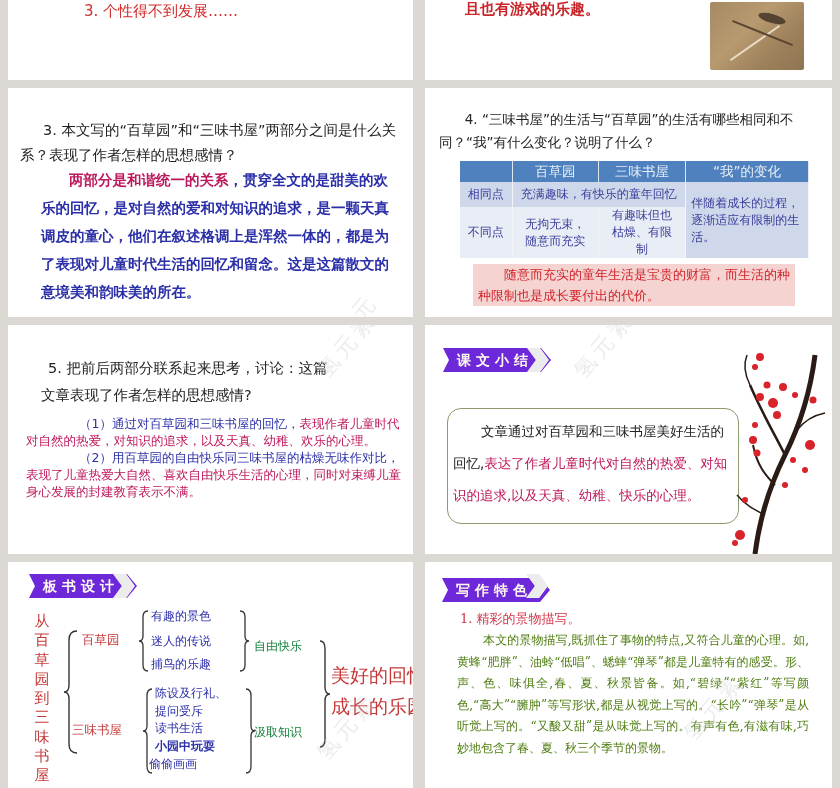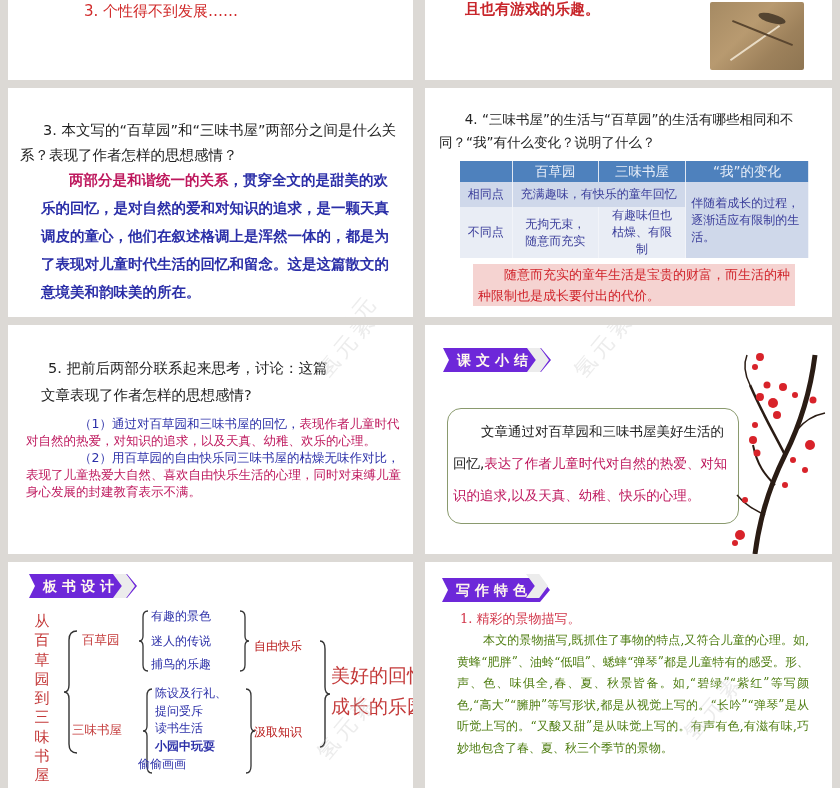--- a/index.html
+++ b/index.html
@@ -64,21 +64,21 @@
   #s6 .box { position: absolute; left: 22px; top: 83px; width: 292px; height: 116px; border: 1.5px solid #8a9a6e;
     border-radius: 14px; font-size: 13.5px; line-height: 32px; padding: 6px 6px 0 5px; }
   #s6 .box .indent { display:inline-block; width: 28px; }
   #s6 .branch { position: absolute; left: 290px; top: 20px; width: 120px; height: 209px; }
 
   
   #s7 .banner { left: 21px; top: 12px; }
   #s7 .banner-tail { left: 105px; top: 12px; }
   #s7 .vert { position: absolute; left: 24px; top: 50px; width: 20px; font-size: 15px; line-height: 19.3px; color: #c43a3a; font-family: "DejaVu Serif", serif; text-align: center; }
   #s7 .item { position: absolute; font-size: 12px; color: #2b2fa8; font-family: "DejaVu Serif", serif; white-space: nowrap; }
-  #s7 .mid { position: absolute; font-size: 12px; color: #b91c1c; font-family: "DejaVu Serif", serif; white-space: nowrap; text-align: center; }
+  #s7 .mid { position: absolute; font-size: 12px; color: #15803d; font-family: "DejaVu Serif", serif; white-space: nowrap; text-align: center; }
   #s7 .sec { position: absolute; font-size: 12.5px; color: #c43a3a; font-family: "DejaVu Serif", serif; white-space: nowrap; }
   #s7 .res { position: absolute; font-size: 19px; color: #c43a3a; font-family: "DejaVu Serif", serif; white-space: nowrap; line-height: 31px; }
 
   
   #s8 .banner { left: 17px; top: 0; margin-top: 16px; }
   #s8 .banner-tail { left: 101px; top: 12px; }
   #s8 .sub { position: absolute; left: 35px; top: 48px; font-size: 13px; color: #d2374b; font-family: "DejaVu Serif", serif; }
   #s8 .body { position: absolute; left: 32px; top: 68px; width: 352px; font-size: 12px; line-height: 21.5px; color: #4d7c0f; font-family: "DejaVu Serif", serif; text-align: justify; }
   #s8 .body .indent { display:inline-block; width: 26px; }
 
@@ -211,21 +211,21 @@
     </svg>
   <div class="mid" style="left:246px;top:76px;">自由快乐</div>
 
   <svg style="position:absolute;left:134px;top:126px;" width="12" height="86">
       <path d="M10 1 Q5 1 5 8 L5 38 Q5 43 1 43 Q5 43 5 48 L5 78 Q5 85 10 85" stroke="#333" stroke-width="1.3" fill="none"></path>
     </svg>
   <div class="item" style="left:147px;top:123px;">陈设及行礼、</div>
   <div class="item" style="left:147px;top:141px;">提问受斥</div>
   <div class="item" style="left:147px;top:158px;">读书生活</div>
   <div class="item" style="left:147px;top:176px;font-weight:bold;">小园中玩耍</div>
-  <div class="item" style="left:130px;top:194px;">偷偷画画</div>
+  <div class="item" style="left:141px;top:194px;">偷偷画画</div>
   <svg style="position:absolute;left:236px;top:126px;" width="12" height="86">
       <path d="M2 1 Q7 1 7 8 L7 38 Q7 43 11 43 Q7 43 7 48 L7 78 Q7 85 2 85" stroke="#333" stroke-width="1.3" fill="none"></path>
     </svg>
   <div class="mid" style="left:246px;top:162px;">汲取知识</div>
 
   <svg style="position:absolute;left:310px;top:78px;" width="14" height="108">
       <path d="M2 1 Q7 1 7 9 L7 47 Q7 54 12 54 Q7 54 7 61 L7 99 Q7 107 2 107" stroke="#333" stroke-width="1.4" fill="none"></path>
     </svg>
   <div class="res" style="left:323px;top:98px;">
     <div>美好的回忆</div>

